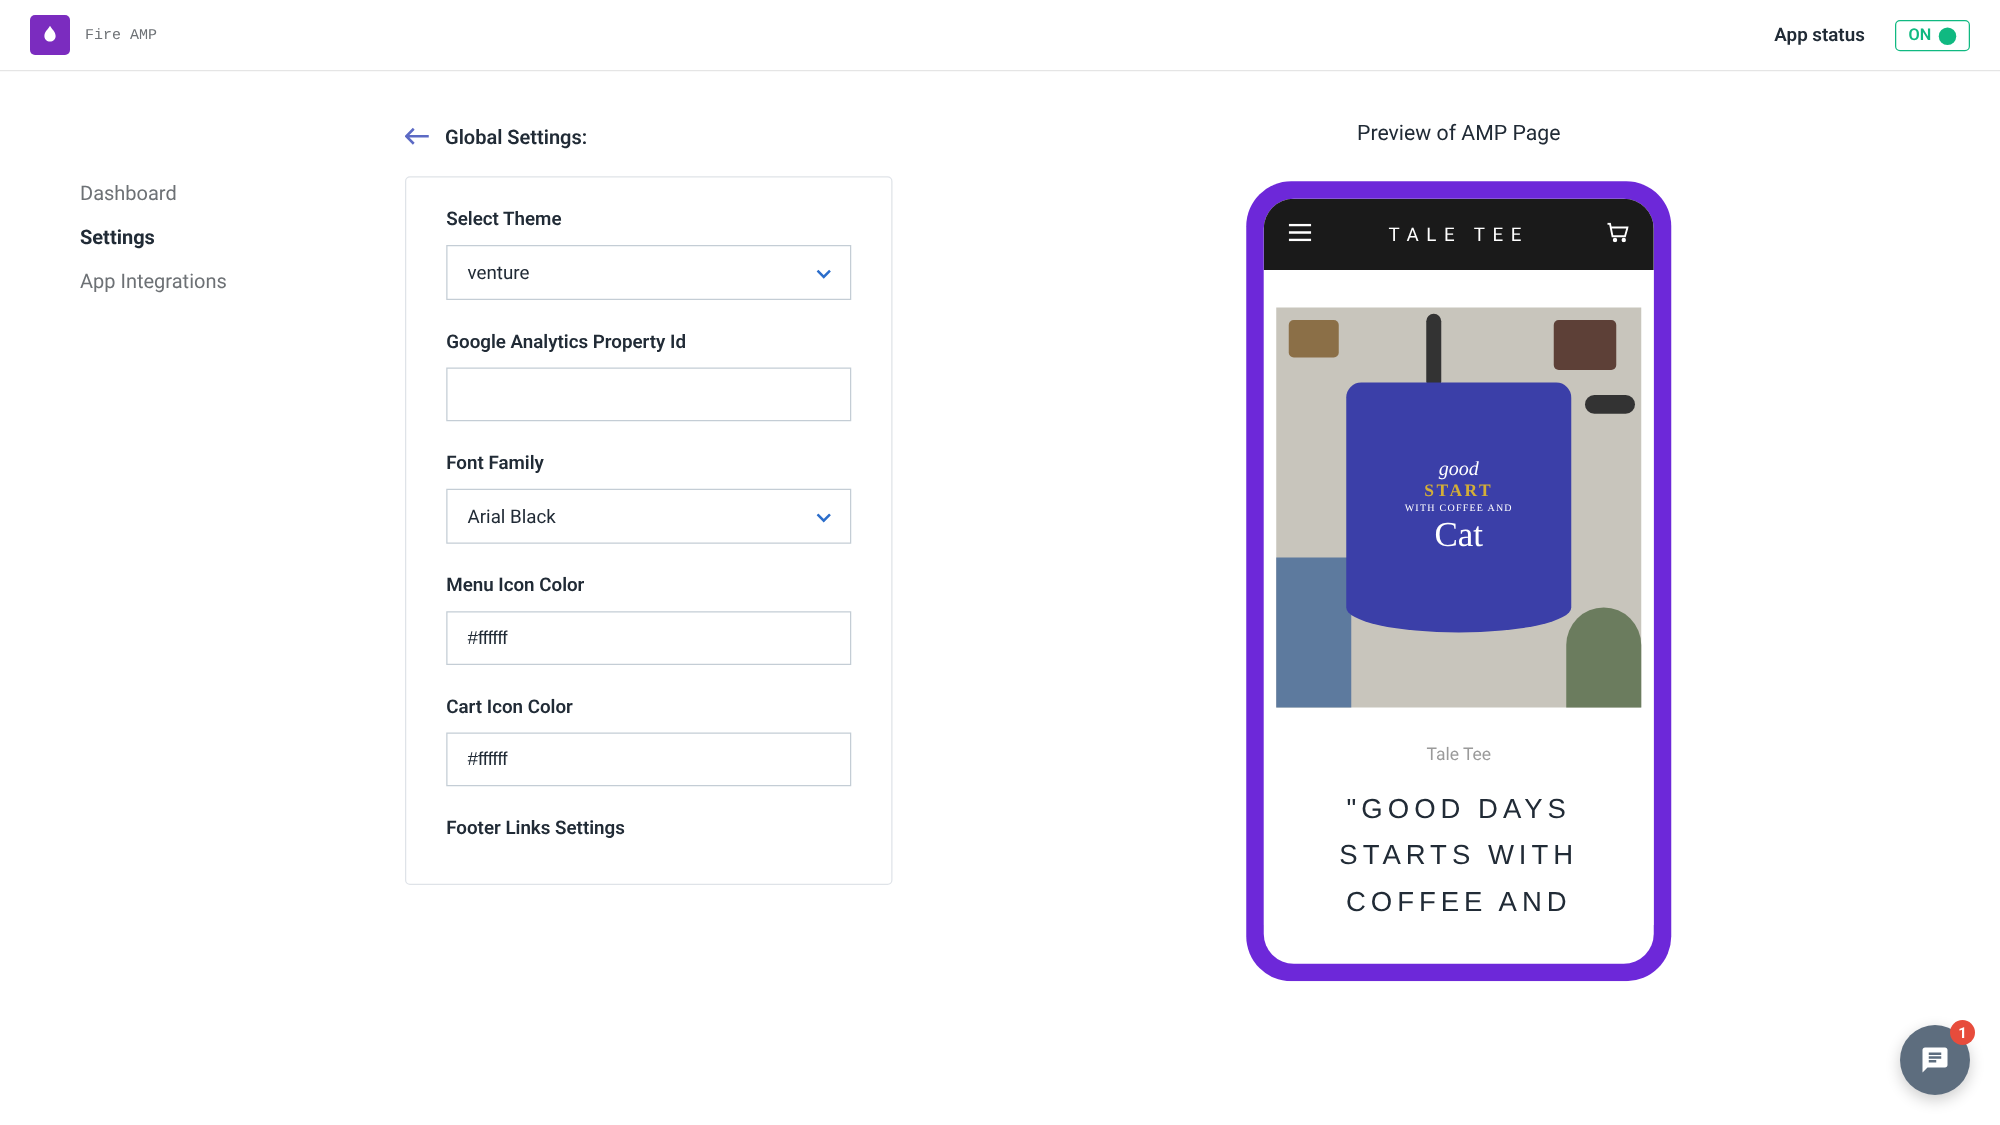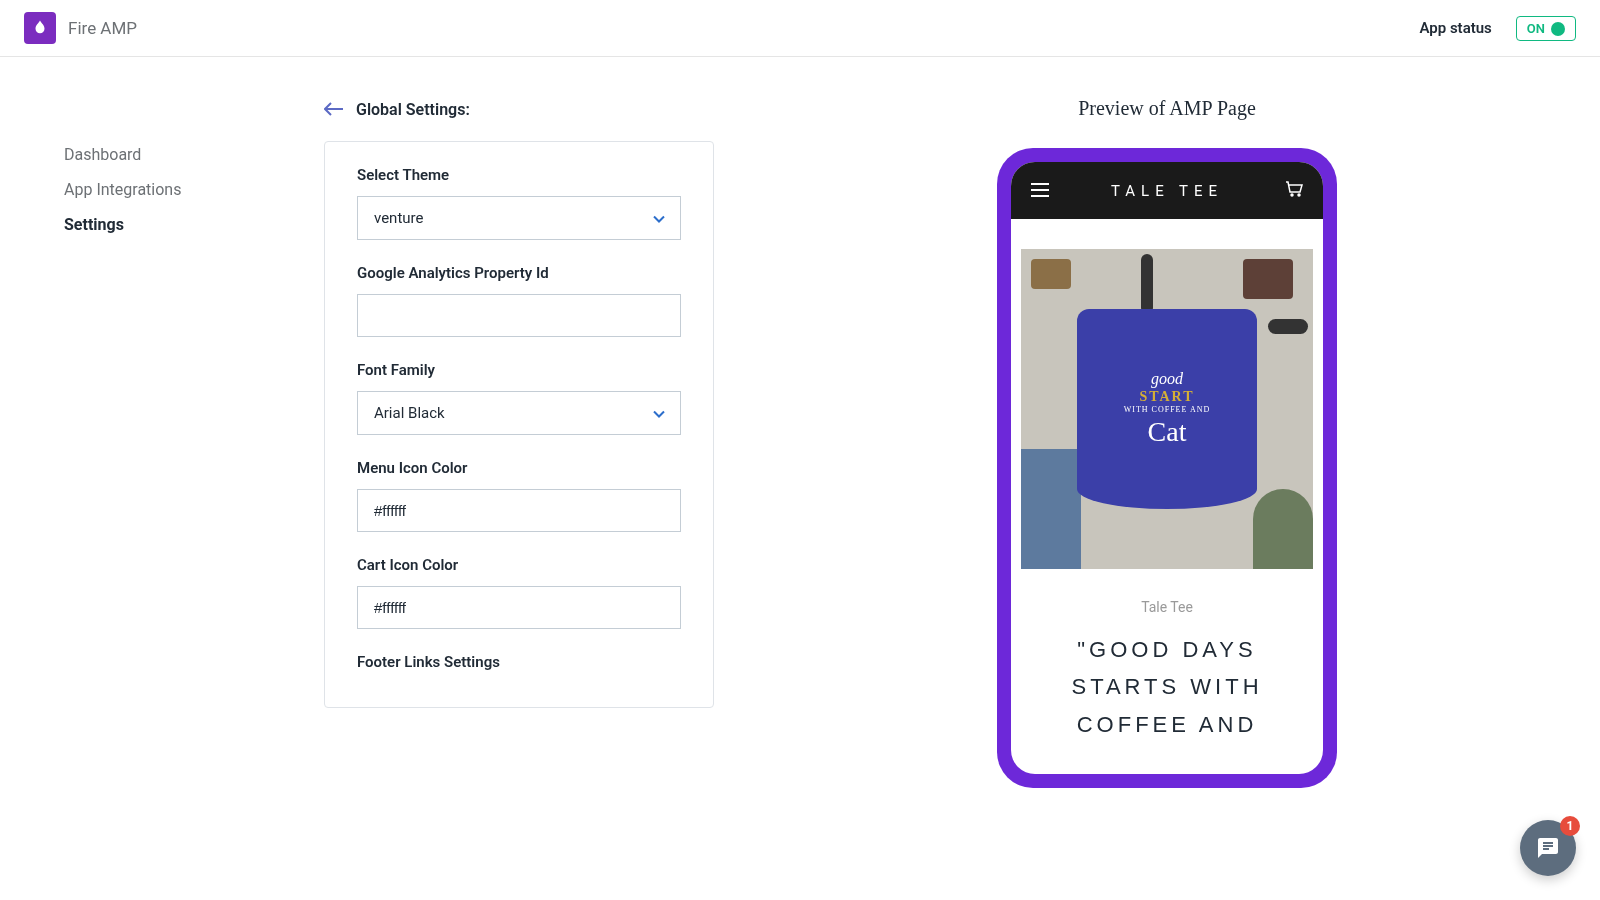--- a/index.html
+++ b/index.html
@@ -29,22 +29,23 @@
       height: 32px;
       background: #7b2cbf;
       border-radius: 4px;
       display: flex;
       align-items: center;
       justify-content: center;
       color: white;
       font-size: 18px;
     }
     .app-name {
-      font-size: 17px;
+      font-size: 12px;
       color: #6d7175;
+      font-family: Liberation Mono, monospace;
     }
     .header-right {
       display: flex;
       align-items: center;
       gap: 24px;
     }
     .app-status-label {
       font-size: 15px;
       font-weight: 600;
       color: #212b36;
@@ -160,24 +161,23 @@
       border-radius: 50%;
       background: #030303;
     }
     .preview-section {
       flex: 1;
       display: flex;
       flex-direction: column;
       align-items: center;
     }
     .preview-title {
-      font-size: 20px;
+      font-size: 17px;
       color: #212b36;
       margin-bottom: 28px;
-      font-family: Liberation Serif, serif;
     }
     .phone-frame {
       width: 340px;
       height: 640px;
       background: #6d28d9;
       border-radius: 36px;
       padding: 14px;
       overflow: hidden;
     }
     .phone-screen {
@@ -311,22 +311,22 @@
     <div class="status-toggle">
       <span class="status-on">ON</span>
       <span class="status-dot"></span>
     </div>
   </div>
 </div>
 
 <div class="main-container">
   <div class="sidebar">
     <div class="nav-item">Dashboard</div>
+    <div class="nav-item active">Settings</div>
     <div class="nav-item">App Integrations</div>
-    <div class="nav-item active">Settings</div>
   </div>
 
   <div class="content-area">
     <div class="settings-section">
       <div class="breadcrumb">
         <span class="back-arrow">
           <svg width="20" height="14" viewBox="0 0 20 14" fill="none" stroke="#5c6ac4" stroke-width="2">
               <path d="M7 1L1 7l6 6M1 7h18"></path>
             </svg>
         </span>

